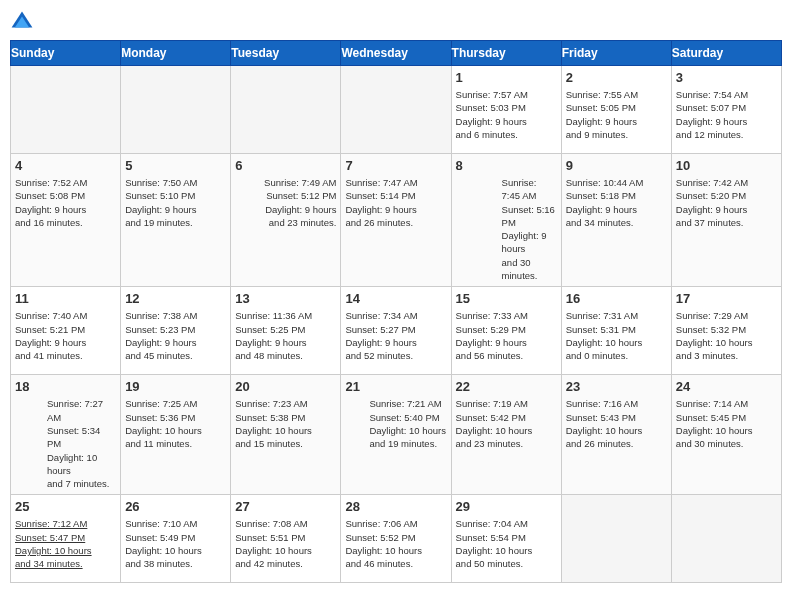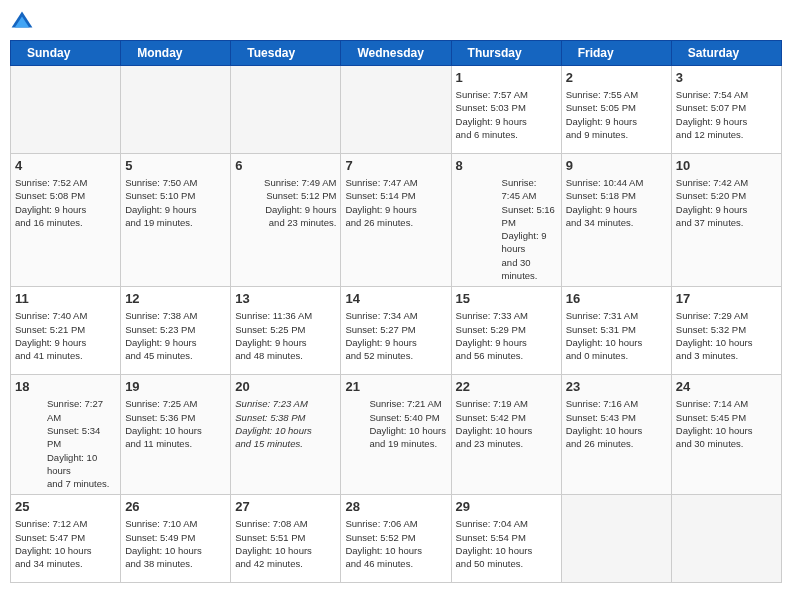--- a/index.html
+++ b/index.html
@@ -48,21 +48,21 @@
     table {
       width: 100%;
       border-collapse: collapse;
       table-layout: fixed;
     }
     th {
       background: #1565c0;
       color: #fff;
       font-size: 12px;
       font-weight: bold;
-      padding: 5px 16px;
+      padding: 5px 0;
       text-align: left;
       border: 1px solid #0d47a1;
     }
     td {
       vertical-align: top;
       padding: 4px;
       border: 1px solid #ccc;
       font-size: 10px;
       color: #333;
       height: 88px;
@@ -262,21 +262,21 @@
         </td>
         <td>
           <span class="day-number">19</span>
           <div class="day-info" style="white-space: pre-line;">Sunrise: 7:25 AM
 Sunset: 5:36 PM
 Daylight: 10 hours
 and 11 minutes.</div>
         </td>
         <td>
           <span class="day-number">20</span>
-          <div class="day-info" style="white-space: pre-line; font-style: italic;">Sunrise: 7:23 AM
+          <div class="day-info" style="white-space: pre-line;">Sunrise: 7:23 AM
 Sunset: 5:38 PM
 Daylight: 10 hours
 and 15 minutes.</div>
         </td>
         <td>
           <span class="day-number">21</span>
           <div class="day-info" style="white-space: pre-line; margin-left: 24px;">Sunrise: 7:21 AM
 Sunset: 5:40 PM
 Daylight: 10 hours
 and 19 minutes.</div>
@@ -299,21 +299,21 @@
           <span class="day-number">24</span>
           <div class="day-info" style="white-space: pre-line;">Sunrise: 7:14 AM
 Sunset: 5:45 PM
 Daylight: 10 hours
 and 30 minutes.</div>
         </td>
       </tr>
       <tr>
         <td>
           <span class="day-number">25</span>
-          <div class="day-info" style="white-space: pre-line;">Sunrise: 7:12 AM
+          <div class="day-info" style="white-space: pre-line; text-decoration: underline;">Sunrise: 7:12 AM
 Sunset: 5:47 PM
 Daylight: 10 hours
 and 34 minutes.</div>
         </td>
         <td>
           <span class="day-number">26</span>
           <div class="day-info" style="white-space: pre-line;">Sunrise: 7:10 AM
 Sunset: 5:49 PM
 Daylight: 10 hours
 and 38 minutes.</div>

